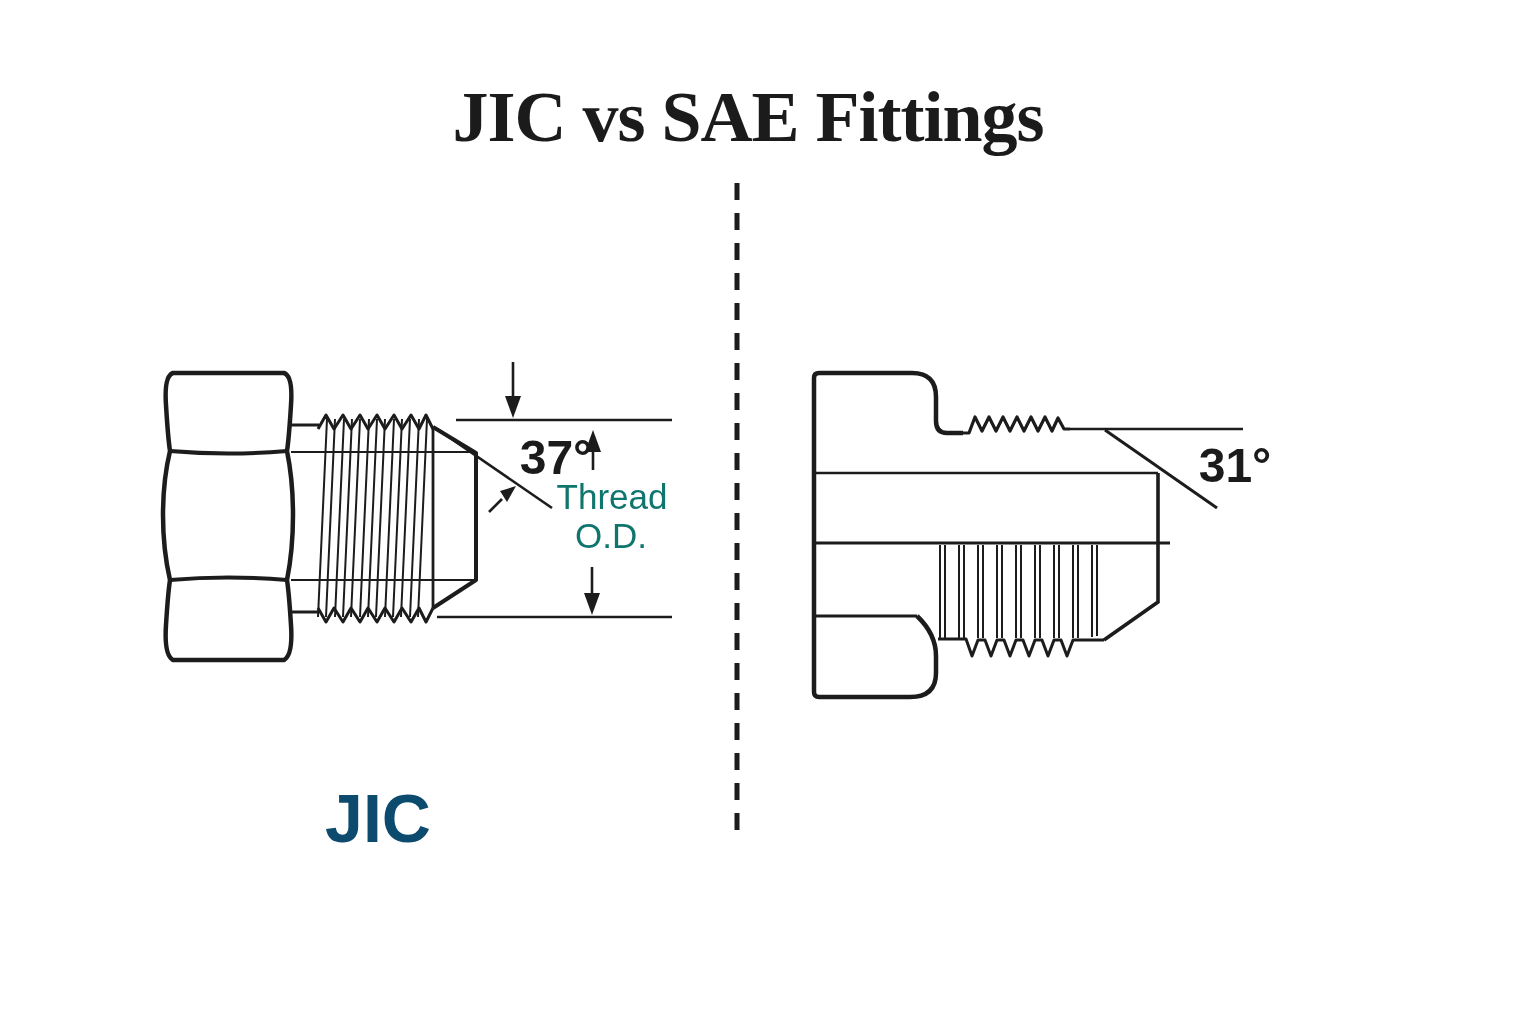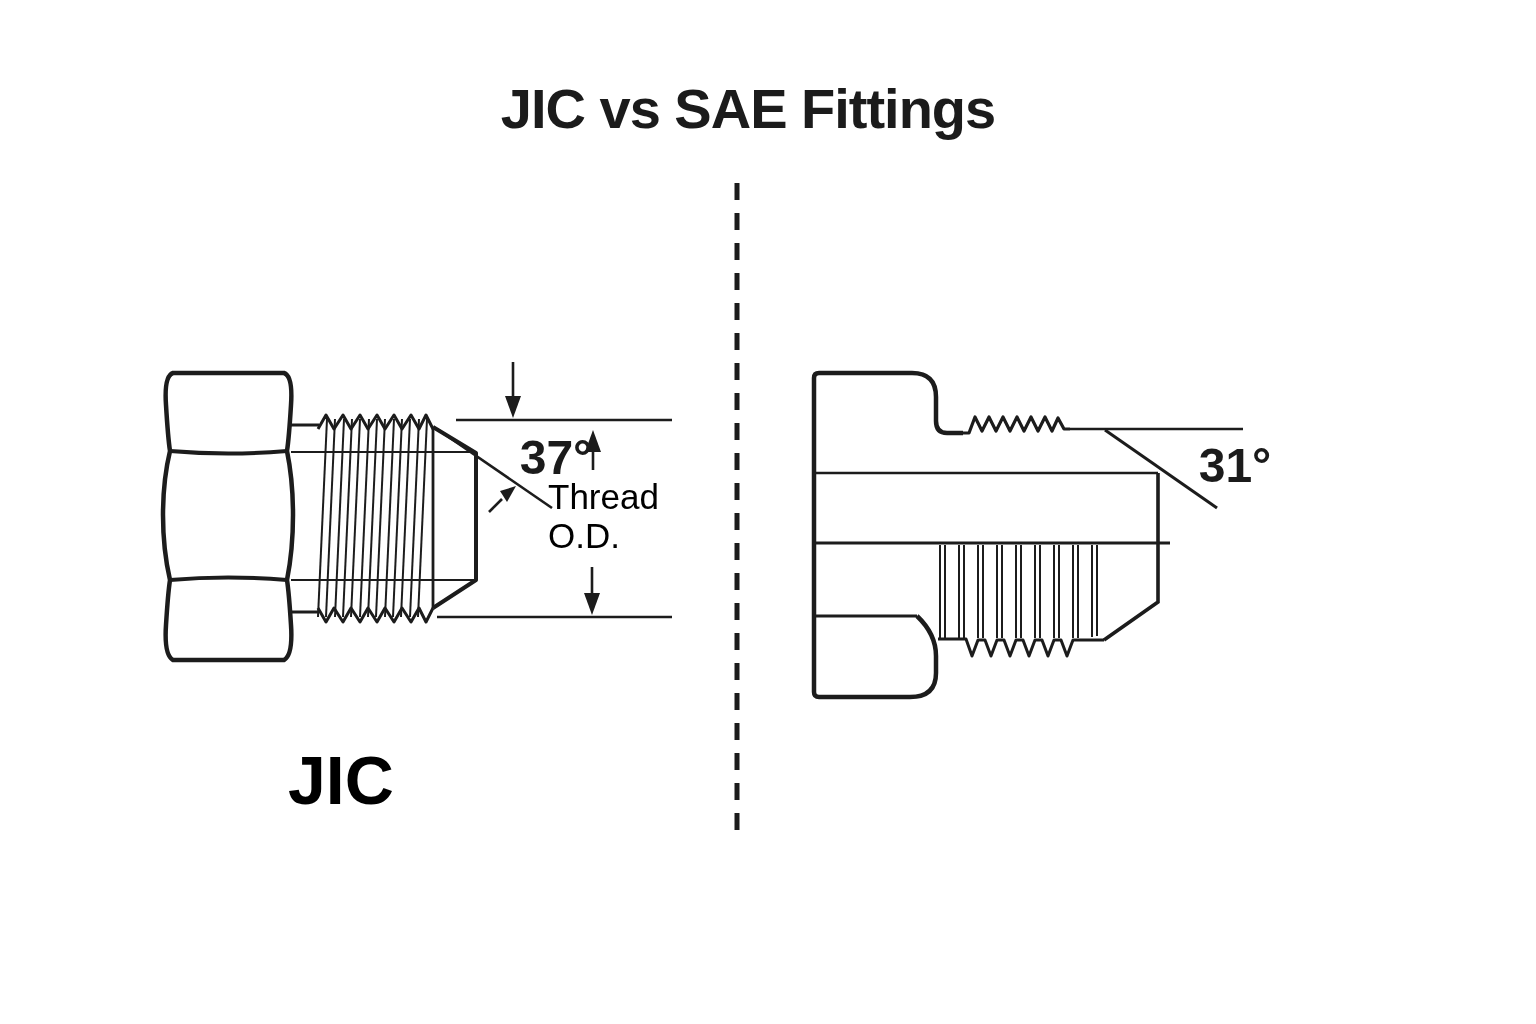--- a/index.html
+++ b/index.html
@@ -3,31 +3,31 @@
 <meta charset="utf-8">
 <style>
   html,body{margin:0;padding:0;background:#fff;}
   #canvas{
     position:relative;width:1536px;height:1024px;background:#ffffff;
     font-family:"Liberation Sans", sans-serif;color:#1c1c1c;overflow:hidden;
   }
   .abs{position:absolute;}
   #title{
     left:0;top:76px;width:1496px;text-align:center;
-    font-size:56px;font-weight:700;letter-spacing:-1px;color:#1b1b1b;
+    font-size:72px;font-weight:700;letter-spacing:-1px;color:#1b1b1b;font-family:Liberation Serif, serif;
   }
   .fit-label{
-    width:180px;font-size:68px;font-weight:700;color:#000000;
+    width:180px;text-align:center;font-size:68px;font-weight:700;color:#0c4a6e;margin-top:38px;
   }
   #jic-label{left:288px;top:741px;}
   #sae-label{left:985px;top:741px;}
   .angle-label{font-weight:700;color:#1b1b1b;text-align:center;}
   #jic-angle{left:514px;top:430px;width:84px;font-size:48px;}
   #sae-angle{left:1183px;top:438px;width:104px;font-size:48px;}
-  .dim-label{font-weight:400;color:#000000;font-size:35px;}
+  .dim-label{font-weight:400;color:#0f766e;text-align:center;font-size:35px;}
   #thread-label{left:548px;top:477px;width:128px;}
   #od-label{left:548px;top:516px;width:126px;}
   svg{position:absolute;left:0;top:0;}
   .ink{stroke:#1c1c1c;fill:none;}
 </style>
 </head>
 <body>
 
 <div id="canvas">
 

